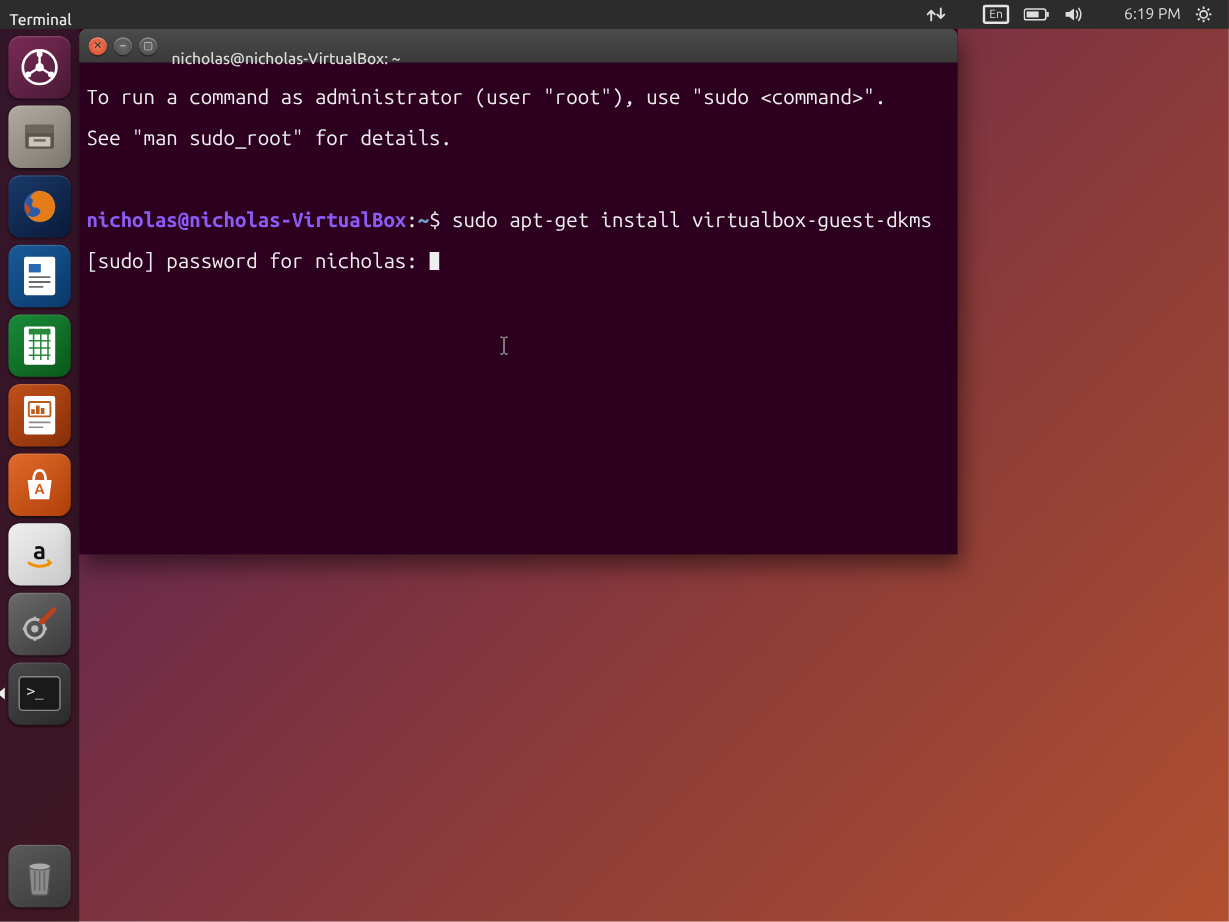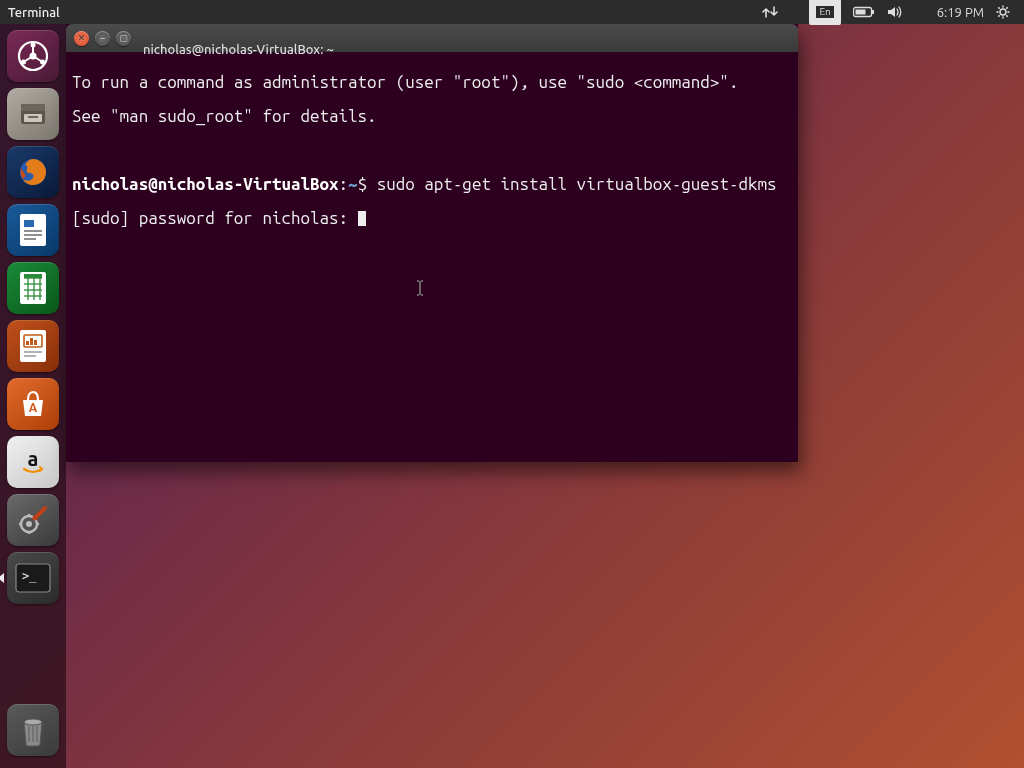--- a/index.html
+++ b/index.html
@@ -1,44 +1,44 @@
 <!DOCTYPE html>
 <html><head>
 <meta charset="utf-8">
 <style>
   * { margin: 0; padding: 0; box-sizing: border-box; }
   html, body { width: 1024px; height: 768px; overflow: hidden; font-family: "Ubuntu", "DejaVu Sans", sans-serif; }
   body { background: linear-gradient(135deg, #5a2a52 0%, #6a2a4a 30%, #8a3a3a 60%, #b05030 100%); }
   
   
-  .menubar { position: absolute; top: 0; left: 0; right: 0; height: 24px; background: #2c2c2c; color: #eee; display: flex; align-items: center; font-size: 13px; padding: 0 8px; z-index: 100; }
+  .menubar { position: absolute; top: 0; left: 0; right: 0; height: 24px; background: #2c2c2c; color: #eee; display: flex; align-items: flex-end; font-size: 13px; padding: 0 8px; z-index: 100; }
   .menubar .app-label { font-weight: 500; }
   .menubar .spacer { flex: 1; }
   .menubar .ind { display: flex; align-items: center; justify-content: center; height: 24px; padding: 0 6px; color: #ddd; }
   .menubar svg { display: block; }
-  .lang-box { border: 7px solid #e5e5e5; border-radius: 2px; font-size: 10px; padding: 0 3px; line-height: 12px; margin-left: 19px; }
+  .lang-box { border: 2px solid #e5e5e5; border-radius: 2px; font-size: 10px; padding: 0 3px; line-height: 12px; margin-left: 19px; }
   
   
   .launcher { position: absolute; top: 24px; left: 0; width: 66px; bottom: 0; background: rgba(30, 10, 20, 0.65); display: flex; flex-direction: column; align-items: center; padding-top: 6px; gap: 6px; z-index: 50; }
   .launcher .tile { width: 52px; height: 52px; border-radius: 10px; display: flex; align-items: center; justify-content: center; position: relative; box-shadow: 0 1px 2px rgba(0,0,0,.5), inset 0 1px 0 rgba(255,255,255,.15); }
   .launcher .tile.running::before { content: ""; position: absolute; left: -9px; top: 50%; transform: translateY(-50%); width: 0; height: 0; border-top: 5px solid transparent; border-bottom: 5px solid transparent; border-right: 6px solid #eee; }
   .launcher .trash { margin-top: auto; margin-bottom: 12px; }
   .tile svg { display: block; }
   
   
   .window { position: absolute; top: 24px; left: 66px; width: 732px; height: 438px; background: #2c001e; box-shadow: 4px 10px 18px rgba(0,0,0,.5); z-index: 60; display: flex; flex-direction: column; }
   .titlebar { height: 28px; background: linear-gradient(#4b4b4b, #3a3a3a); display: flex; align-items: center; padding: 0 8px; gap: 6px; border-top-left-radius: 6px; border-top-right-radius: 6px; color: #ddd; font-size: 13px; font-weight: 500; }
   .win-btn { width: 15px; height: 15px; border-radius: 50%; display: inline-flex; align-items: center; justify-content: center; font-size: 9px; color: #333; box-shadow: inset 0 1px 1px rgba(255,255,255,.4), 0 1px 1px rgba(0,0,0,.5); }
   .win-close { background: radial-gradient(#f08060, #d64020); }
   .win-min, .win-max { background: radial-gradient(#6a6a6a, #4a4a4a); color: #ccc; }
   .titlebar .title-text { margin-left: 6px; margin-top: 21px; }
   
   .term-body { flex: 1; padding: 4px 6px; font-family: "Ubuntu Mono", "DejaVu Sans Mono", monospace; font-size: 17px; line-height: 17px; color: #eee; white-space: pre; overflow: hidden; }
   .term-line { white-space: pre-wrap; word-break: break-all; }
-  .p-user { color: #ffffff; font-weight: bold; }
+  .p-user { color: #8b5cf6; font-weight: bold; }
   .p-path { color: #729fcf; font-weight: bold; }
   .p-sym  { color: #eee; }
   .cursor { display: inline-block; width: 8px; height: 15px; background: #eee; vertical-align: -2px; }
   
   .text-cursor { position: absolute; top: 280px; left: 416px; width: 8px; height: 16px; z-index: 200; pointer-events: none; }
 </style>
 </head>
 <body>
 
 <div class="menubar">

